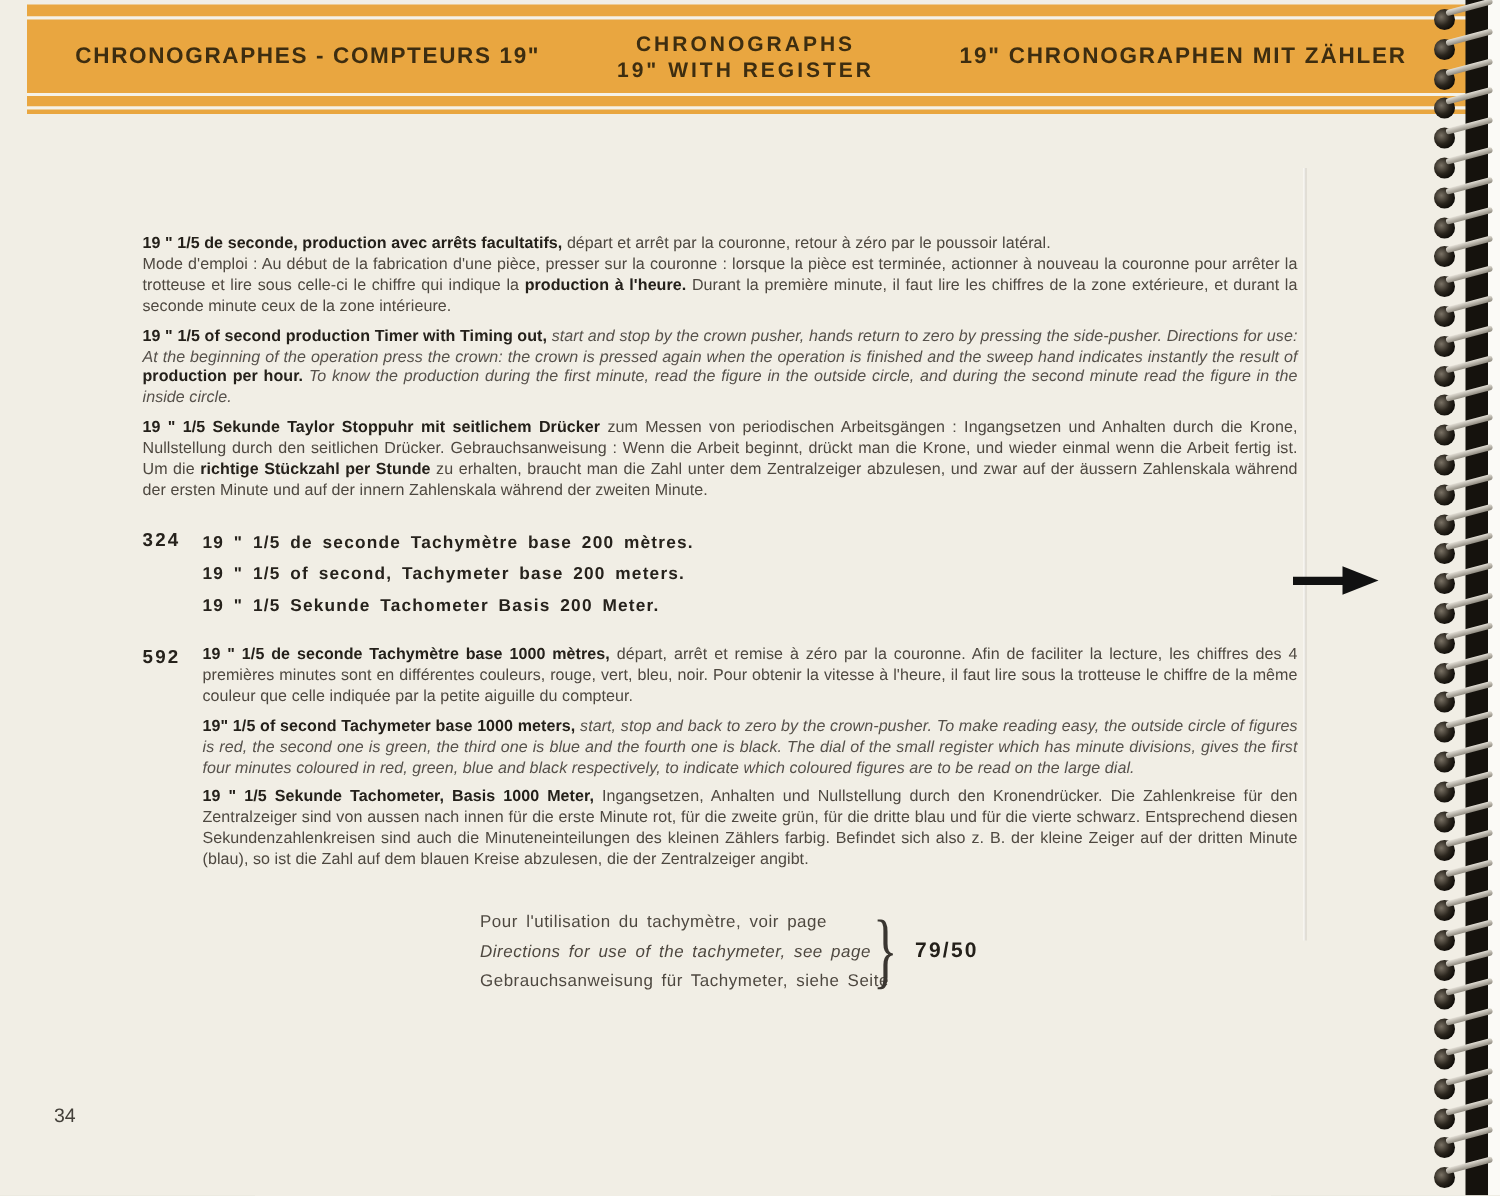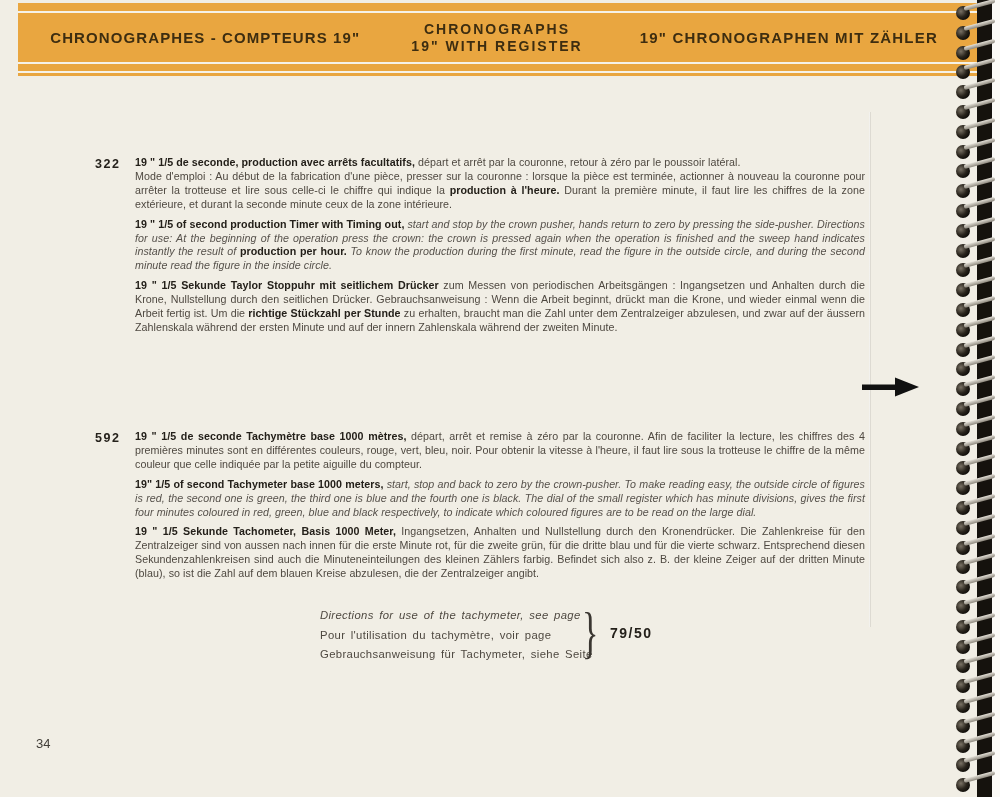--- a/index.html
+++ b/index.html
@@ -115,48 +115,57 @@
     </div>
     <div class="stripe-gap"></div>
     <div class="stripe s2"></div>
     <div class="stripe-gap thin"></div>
     <div class="stripe s3"></div>
   </header>
 
   <div class="crease"></div>
 
   <section class="section sec-322">
-    <div class="num">322</div>
     <div class="body">
         <div class="para"><span class="b">19 " 1/5 de seconde, production avec arrêts facultatifs, </span><span>départ et arrêt par la couronne, retour à zéro par le poussoir latéral.</span><br><span>Mode d'emploi : Au début de la fabrication d'une pièce, presser sur la couronne : lorsque la pièce est terminée, actionner à nouveau la couronne pour arrêter la trotteuse et lire sous celle-ci le chiffre qui indique la </span><span class="b">production à l'heure. </span><span>Durant la première minute, il faut lire les chiffres de la zone extérieure, et durant la seconde minute ceux de la zone intérieure.</span></div>
         <div class="para"><span class="b">19 " 1/5 of second production Timer with Timing out, </span><span class="it">start and stop by the crown pusher, hands return to zero by pressing the side-pusher. Directions for use: At the beginning of the operation press the crown: the crown is pressed again when the operation is finished and the sweep hand indicates instantly the result of </span><span class="b">production per hour. </span><span class="it">To know the production during the first minute, read the figure in the outside circle, and during the second minute read the figure in the inside circle.</span></div>
         <div class="para"><span class="b">19 " 1/5 Sekunde Taylor Stoppuhr mit seitlichem Drücker </span><span>zum Messen von periodischen Arbeitsgängen : Ingangsetzen und Anhalten durch die Krone, Nullstellung durch den seitlichen Drücker. Gebrauchsanweisung : Wenn die Arbeit beginnt, drückt man die Krone, und wieder einmal wenn die Arbeit fertig ist. Um die </span><span class="b">richtige Stückzahl per Stunde </span><span>zu erhalten, braucht man die Zahl unter dem Zentralzeiger abzulesen, und zwar auf der äussern Zahlenskala während der ersten Minute und auf der innern Zahlenskala während der zweiten Minute.</span></div>
       </div>
   </section>
 
+  <section class="section sec-324">
+    <div class="num">324</div>
+    <div class="body">
+        <div class="para">
+          <div class="line">19 " 1/5 de seconde Tachymètre base 200 mètres.</div>
+          <div class="line">19 " 1/5 of second, Tachymeter base 200 meters.</div>
+          <div class="line">19 " 1/5 Sekunde Tachometer Basis 200 Meter.</div>
+        </div>
+      </div>
+  </section>
 
   <section class="section sec-325">
     <div class="num">592</div>
     <div class="body">
         <div class="para"><span class="b">19 " 1/5 de seconde Tachymètre base 1000 mètres, </span><span>départ, arrêt et remise à zéro par la couronne. Afin de faciliter la lecture, les chiffres des 4 premières minutes sont en différentes couleurs, rouge, vert, bleu, noir. Pour obtenir la vitesse à l'heure, il faut lire sous la trotteuse le chiffre de la même couleur que celle indiquée par la petite aiguille du compteur.</span></div>
         <div class="para"><span class="b">19" 1/5 of second Tachymeter base 1000 meters, </span><span class="it">start, stop and back to zero by the crown-pusher. To make reading easy, the outside circle of figures is red, the second one is green, the third one is blue and the fourth one is black. The dial of the small register which has minute divisions, gives the first four minutes coloured in red, green, blue and black respectively, to indicate which coloured figures are to be read on the large dial.</span></div>
         <div class="para"><span class="b">19 " 1/5 Sekunde Tachometer, Basis 1000 Meter, </span><span>Ingangsetzen, Anhalten und Nullstellung durch den Kronendrücker. Die Zahlenkreise für den Zentralzeiger sind von aussen nach innen für die erste Minute rot, für die zweite grün, für die dritte blau und für die vierte schwarz. Entsprechend diesen Sekundenzahlenkreisen sind auch die Minuteneinteilungen des kleinen Zählers farbig. Befindet sich also z. B. der kleine Zeiger auf der dritten Minute (blau), so ist die Zahl auf dem blauen Kreise abzulesen, die der Zentralzeiger angibt.</span></div>
       </div>
   </section>
 
   <div class="arrow-marker">
     <svg width="58" height="22" viewBox="0 0 58 22" xmlns="http://www.w3.org/2000/svg">
       <rect x="0" y="8.5" width="37" height="5.5" fill="#111"></rect>
       <polygon points="33,1.5 57,11 33,20.5" fill="#111"></polygon>
     </svg>
   </div>
 
   <div class="footnote">
+    <div class="fline">Pour l'utilisation du tachymètre, voir page</div>
     <div class="fline italic">Directions for use of the tachymeter, see page</div>
-    <div class="fline">Pour l'utilisation du tachymètre, voir page</div>
     <div class="fline">Gebrauchsanweisung für Tachymeter, siehe Seite</div>
     <div class="bracket">}</div>
     <div class="pages">79/50</div>
   </div>
 
   <div class="page-number">34</div>
 
   <div>
     <div class="edge-black"></div>
     <div class="edge-white"></div>

